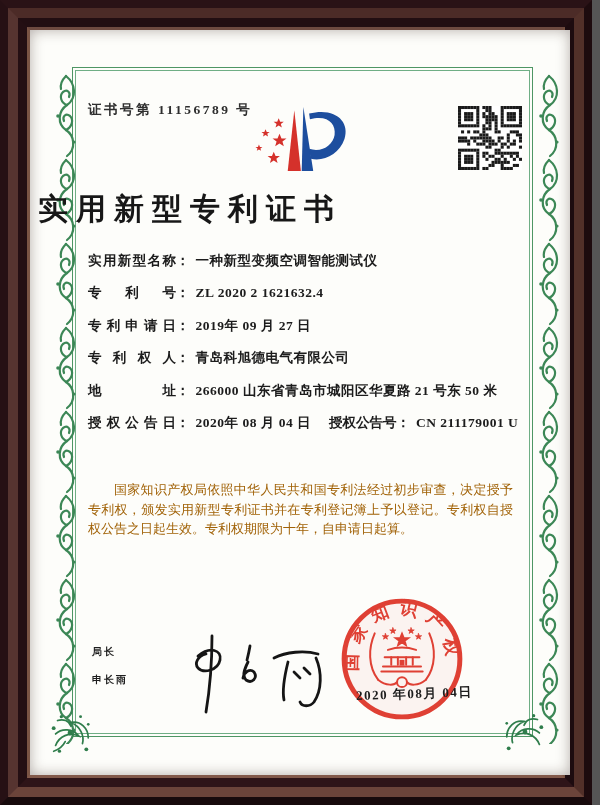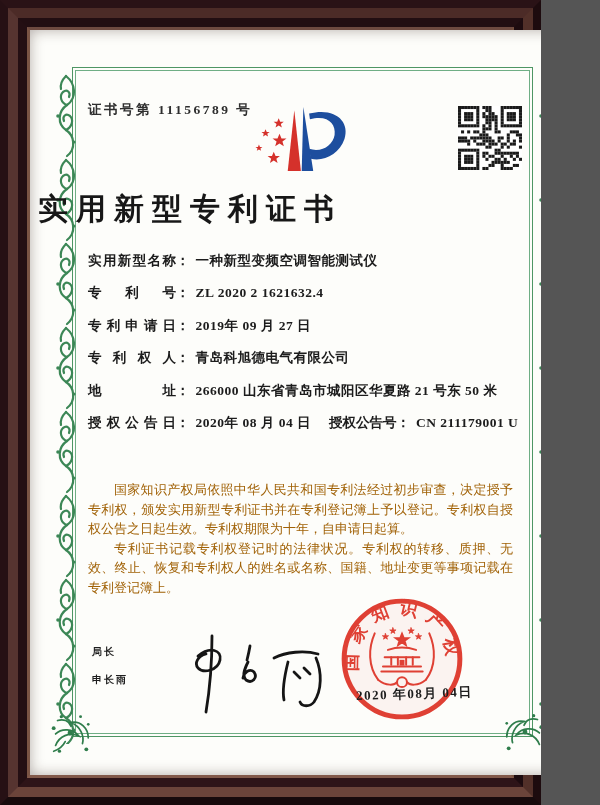--- a/index.html
+++ b/index.html
@@ -1,16 +1,16 @@
 <!DOCTYPE html>
 <html><head>
 <meta charset="utf-8">
 <style>
   html,body{margin:0;padding:0;background:#555;}
-  .stage{position:relative;width:541px;height:805px;overflow:hidden;background:#1c0c0f;
+  .stage{position:relative;width:592px;height:805px;overflow:hidden;background:#1c0c0f;
          font-family:"Liberation Serif","DejaVu Serif",serif;}
   
   .wf{position:absolute;pointer-events:none;box-sizing:border-box;}
   .wf1{inset:0;border:8px solid;border-color:#2a1216 #1d0b0e #170a0c #261014;}
   .wf2{inset:8px;border:10px solid;border-color:#4c2b27 #523029 #6b443a #563430;}
   .wf3{inset:18px;border:9px solid;border-color:#220e12 #1d0b0f #2e1418 #240f13;}
   .wf4{inset:27px;border:3px solid;border-color:#6e4a40 #75503f #82594a #7a5444;}
   
   .paper{position:absolute;left:30px;top:30px;width:540px;height:745px;background:#fdfdfa;
          box-shadow:inset 0 0 14px rgba(40,20,15,.35);}
@@ -394,21 +394,20 @@
       <div class="frow">
         <span class="flabel">地址</span><span class="fcolon">：</span><span class="fvalue">266000 山东省青岛市城阳区华夏路 21 号东 50 米</span>
       </div>
       <div class="frow">
         <span class="flabel">授权公告日</span><span class="fcolon">：</span><span class="fvalue">2020年 08 月 04 日</span><span class="grant2"><span>授权公告号</span><span class="fcolon">：</span><span class="fvalue">CN 211179001 U</span></span>
       </div>
     </div>
 
     <div class="paras">
       <p>国家知识产权局依照中华人民共和国专利法经过初步审查，决定授予专利权，颁发实用新型专利证书并在专利登记簿上予以登记。专利权自授权公告之日起生效。专利权期限为十年，自申请日起算。</p>
-      <p>专利证书记载专利权登记时的法律状况。专利权的转移、质押、无效、终止、恢复和专利权人的姓名或名称、国籍、地址变更等事项记载在专利登记簿上。</p>
     </div>
 
     <div class="signer">
       <div>局长</div>
       <div>申长雨</div>
     </div>
 
     <svg class="signature" width="170" height="90" viewBox="0 0 170 90">
       <g fill="none" stroke="#151515" stroke-width="2.8" stroke-linecap="round">
         <path d="M28,28 C40,18 52,22 50,32 C48,42 34,46 28,40 C24,35 28,28 36,26"></path>

